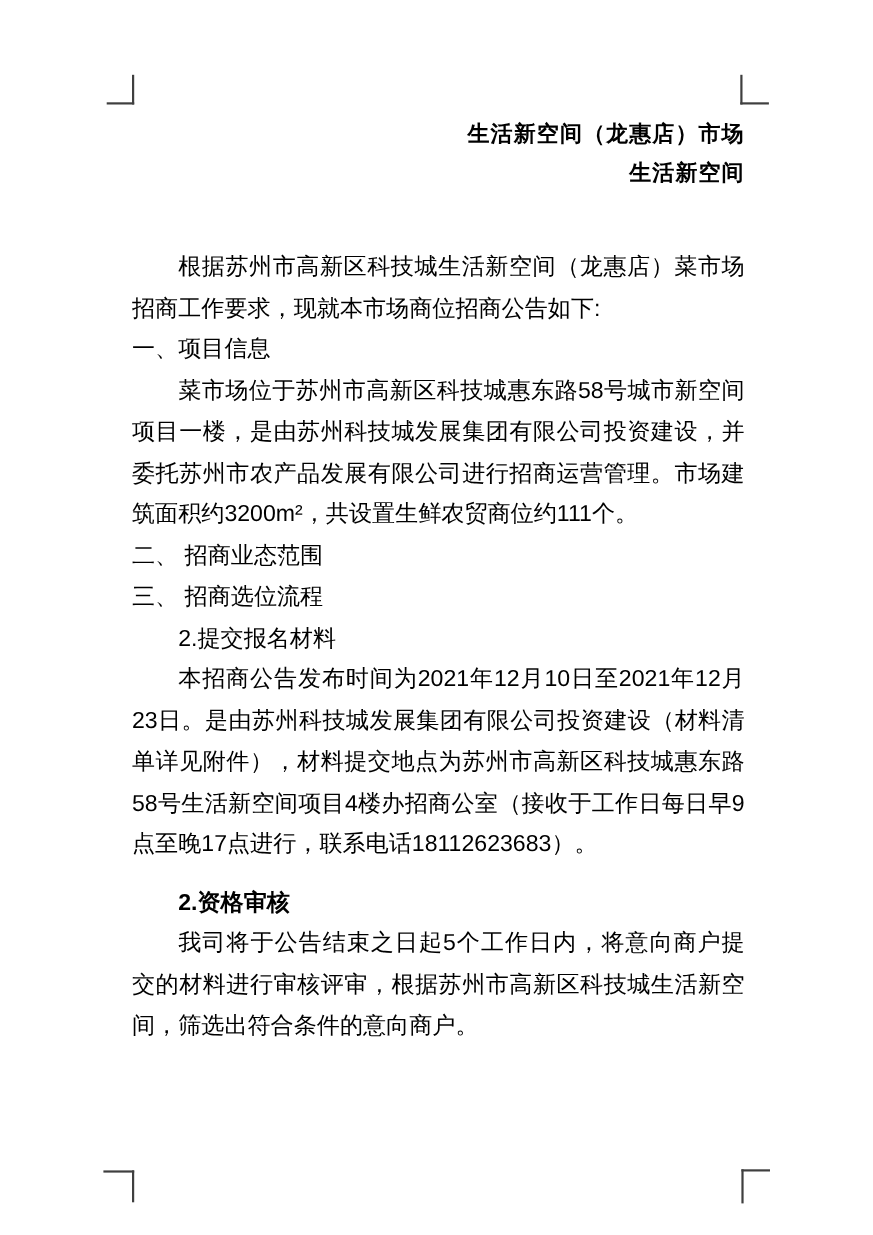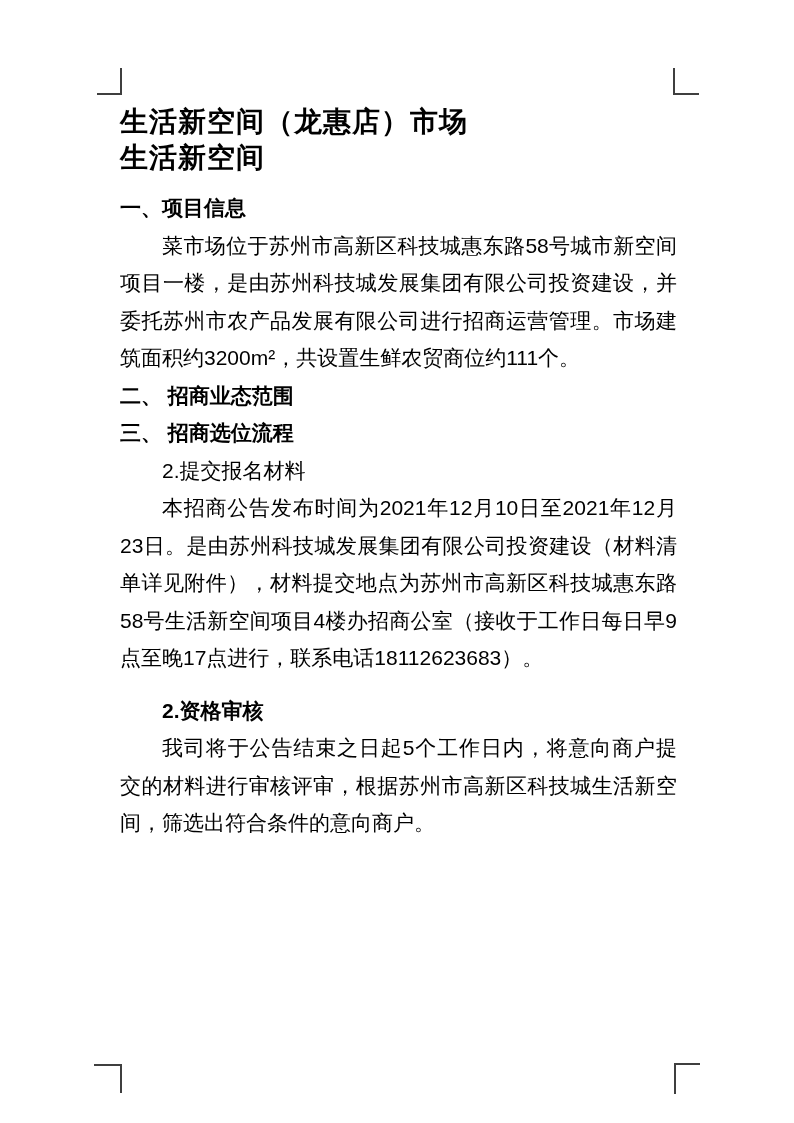--- a/index.html
+++ b/index.html
@@ -44,36 +44,36 @@
     border-top: 2px solid #3f3f3f;
     border-left: 2px solid #3f3f3f;
   }
   .content {
     position: absolute;
     left: 120px;
     top: 96px;
     width: 557px;
   }
   .doc-title {
-    font-size: 28px;
+    font-size: 20px;
     font-weight: bold;
     line-height: 36px;
-    text-align: left;
-    margin: 8px 0 13px 0;
+    text-align: right;
+    margin: 8px 0 48px 0;
     letter-spacing: 1px;
   }
   .body-text p {
     margin: 0;
     font-size: 21px;
     line-height: 37.5px;
     text-align: justify;
     text-justify: inter-character;
   }
   .indent { text-indent: 2em; }
-  .heading { font-weight: bold; }
+  .heading { font-weight: normal; }
   .gap-top { margin-top: 15px !important; font-weight: bold; }
 </style>
 </head>
 <body>
 
 <div class="page">
 
   <div class="crop crop-tl"></div>
   <div class="crop crop-tr"></div>
   <div class="crop crop-bl"></div>
@@ -81,20 +81,21 @@
 
   <div class="content">
 
     <div class="doc-title">
       <div>生活新空间（龙惠店）市场</div>
       <div>生活新空间</div>
     </div>
 
     <div class="body-text">
 
+      <p class="indent">根据苏州市高新区科技城生活新空间（龙惠店）菜市场招商工作要求，现就本市场商位招商公告如下:</p>
 
       <p class="heading">一、项目信息</p>
       <p class="indent">菜市场位于苏州市高新区科技城惠东路58号城市新空间项目一楼，是由苏州科技城发展集团有限公司投资建设，并委托苏州市农产品发展有限公司进行招商运营管理。市场建筑面积约3200m²，共设置生鲜农贸商位约111个。</p>
 
       <p class="heading">二、 招商业态范围</p>
 
       <p class="heading">三、 招商选位流程</p>
       <p class="indent">2.提交报名材料</p>
       <p class="indent">本招商公告发布时间为2021年12月10日至2021年12月23日。是由苏州科技城发展集团有限公司投资建设（材料清单详见附件），材料提交地点为苏州市高新区科技城惠东路58号生活新空间项目4楼办招商公室（接收于工作日每日早9点至晚17点进行，联系电话18112623683）。</p>
       <p class="indent gap-top">2.资格审核</p>

